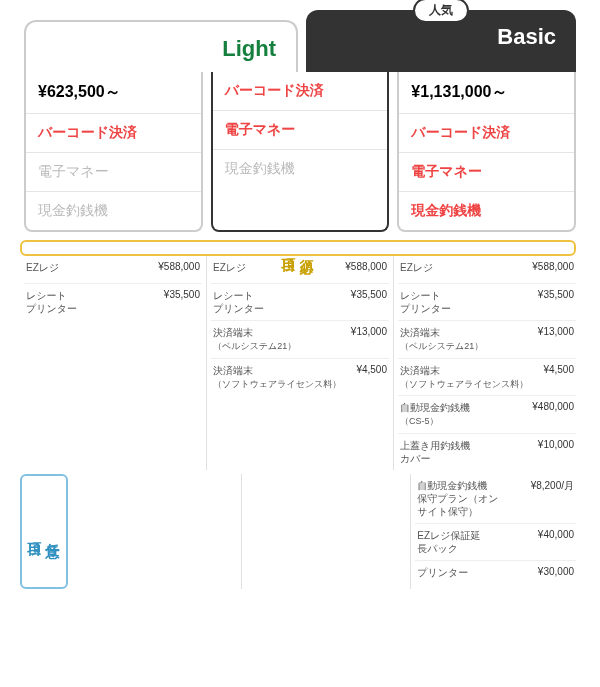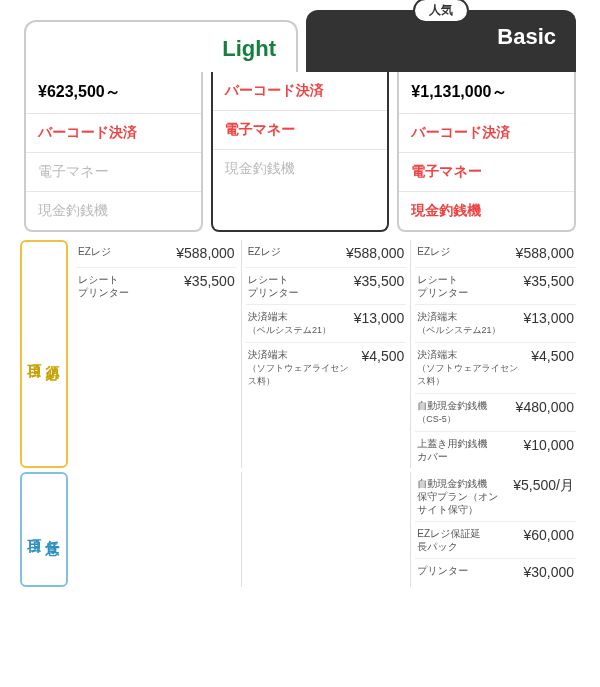--- a/index.html
+++ b/index.html
@@ -175,28 +175,29 @@
     }
     .detail-item .item-name {
       flex: 1;
       text-align: left;
       line-height: 1.3;
       font-size: 10px;
       color: #555;
     }
     .detail-item .item-price {
       text-align: right;
-      font-size: 14px;
+      font-size: 10px;
       white-space: nowrap;
       margin-left: 4px;
     }
 
     .required-section {
       display: flex;
       margin-top: 8px;
+      flex-direction: column;
     }
     .optional-section {
       display: flex;
       margin-top: 4px;
     }
   </style>
 </head>
 <body>
 
 <div class="container">
@@ -325,25 +326,25 @@
 
       <div class="detail-col">
       </div>
 
       <div class="detail-col">
       </div>
 
       <div class="detail-col">
         <div class="detail-item">
           <span class="item-name">自動現金釣銭機<br>保守プラン（オン<br>サイト保守）</span>
-          <span class="item-price">¥5,500/月</span>
+          <span class="item-price">¥8,200/月</span>
         </div>
         <div class="detail-item">
           <span class="item-name">EZレジ保証延<br>長パック</span>
-          <span class="item-price">¥60,000</span>
+          <span class="item-price">¥40,000</span>
         </div>
         <div class="detail-item">
           <span class="item-name">プリンター</span>
           <span class="item-price">¥30,000</span>
         </div>
       </div>
     </div>
   </div>
 
 </div>

